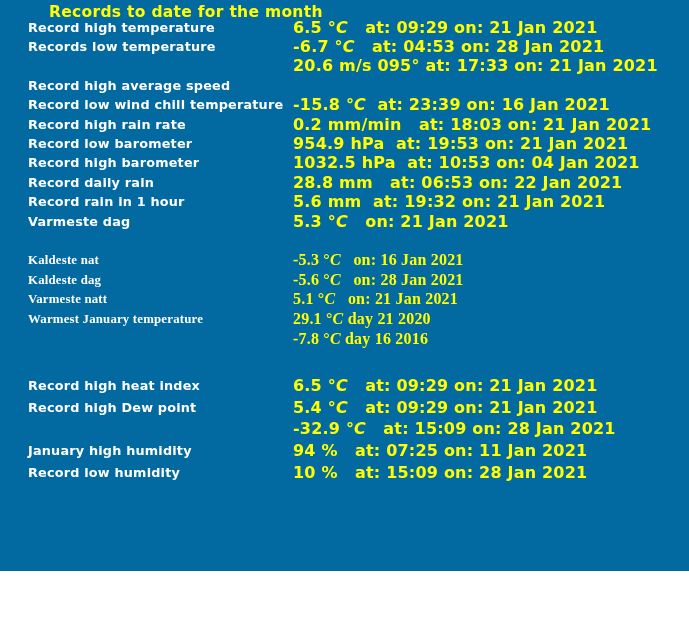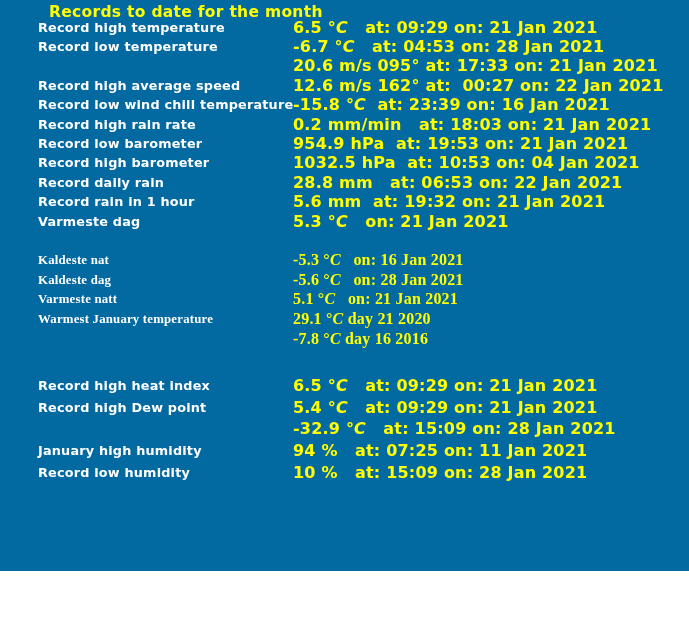--- a/index.html
+++ b/index.html
@@ -29,21 +29,21 @@
   }
   #section-main     { top: 17px; }
   #section-main .row     { height: 19.4px; }
   #section-daynight { top: 250px; }
   #section-daynight .row { height: 19.8px; font-family: Liberation Serif, serif; }
   #section-humidity { top: 374px; }
   #section-humidity .row { height: 21.8px; }
   .row { position: relative; }
   .label {
     position: absolute;
-    left: 38px;
+    left: 28px;
     top: 50%;
     transform: translateY(-50%);
     font-size: 12.8px;
     color: #ffffff;
     white-space: pre;
     letter-spacing: 0.2px;
   }
   .value {
     position: absolute;
     left: 293px;
@@ -62,29 +62,28 @@
 <div class="screen">
 
   <div class="title">Records to date for the month</div>
 
   <div class="section" id="section-main">
     <div class="row">
       <span class="label">Record high temperature</span>
       <span class="value">6.5 °<span class="ital">C</span>   at: 09:29 on: 21 Jan 2021</span>
     </div>
     <div class="row">
-      <span class="label">Record low temperature</span>
+      <span class="label">Records low temperature</span>
       <span class="value">-6.7 °<span class="ital">C</span>   at: 04:53 on: 28 Jan 2021</span>
     </div>
     <div class="row">
       <span class="value">20.6 m/s 095° at: 17:33 on: 21 Jan 2021</span>
     </div>
     <div class="row">
       <span class="label">Record high average speed</span>
-      <span class="value">12.6 m/s 162° at:  00:27 on: 22 Jan 2021</span>
     </div>
     <div class="row">
       <span class="label">Record low wind chill temperature</span>
       <span class="value">-15.8 °<span class="ital">C</span>  at: 23:39 on: 16 Jan 2021</span>
     </div>
     <div class="row">
       <span class="label">Record high rain rate</span>
       <span class="value">0.2 mm/min   at: 18:03 on: 21 Jan 2021</span>
     </div>
     <div class="row">

